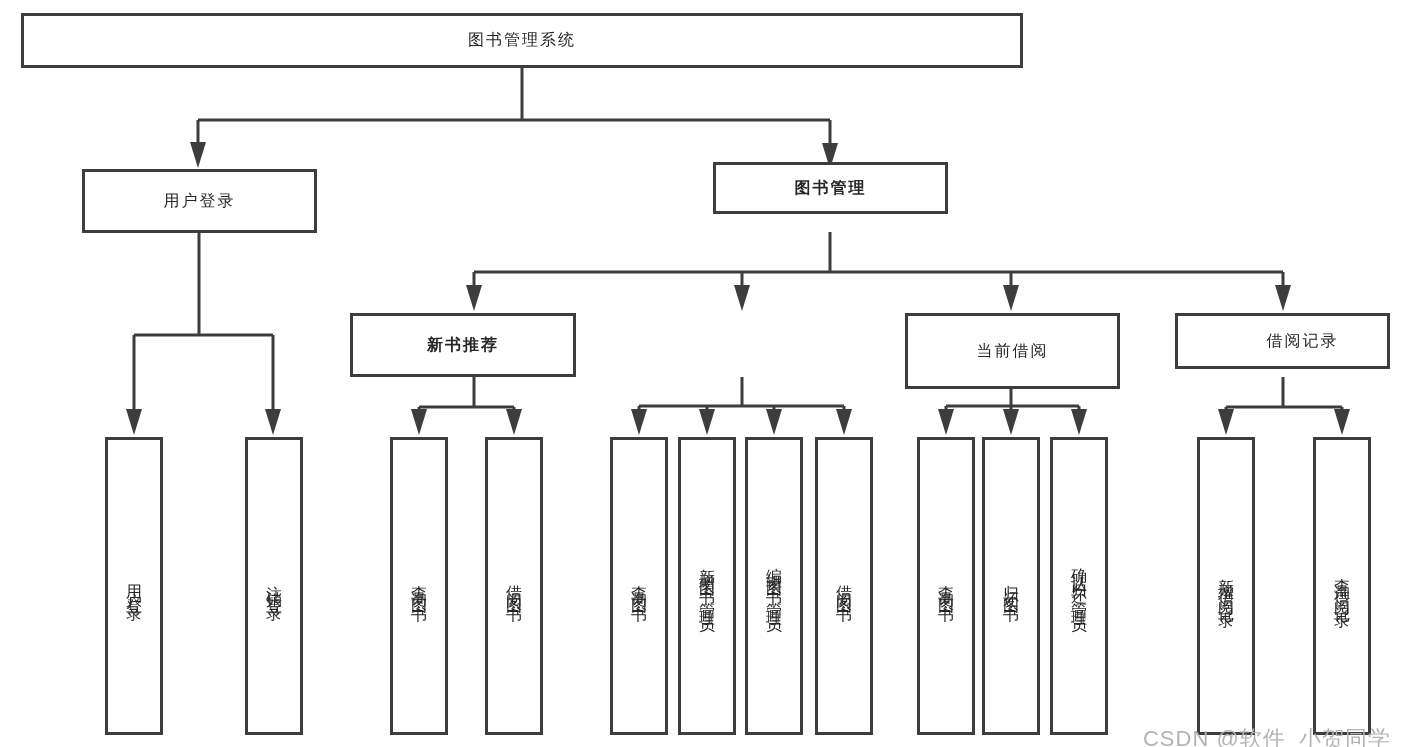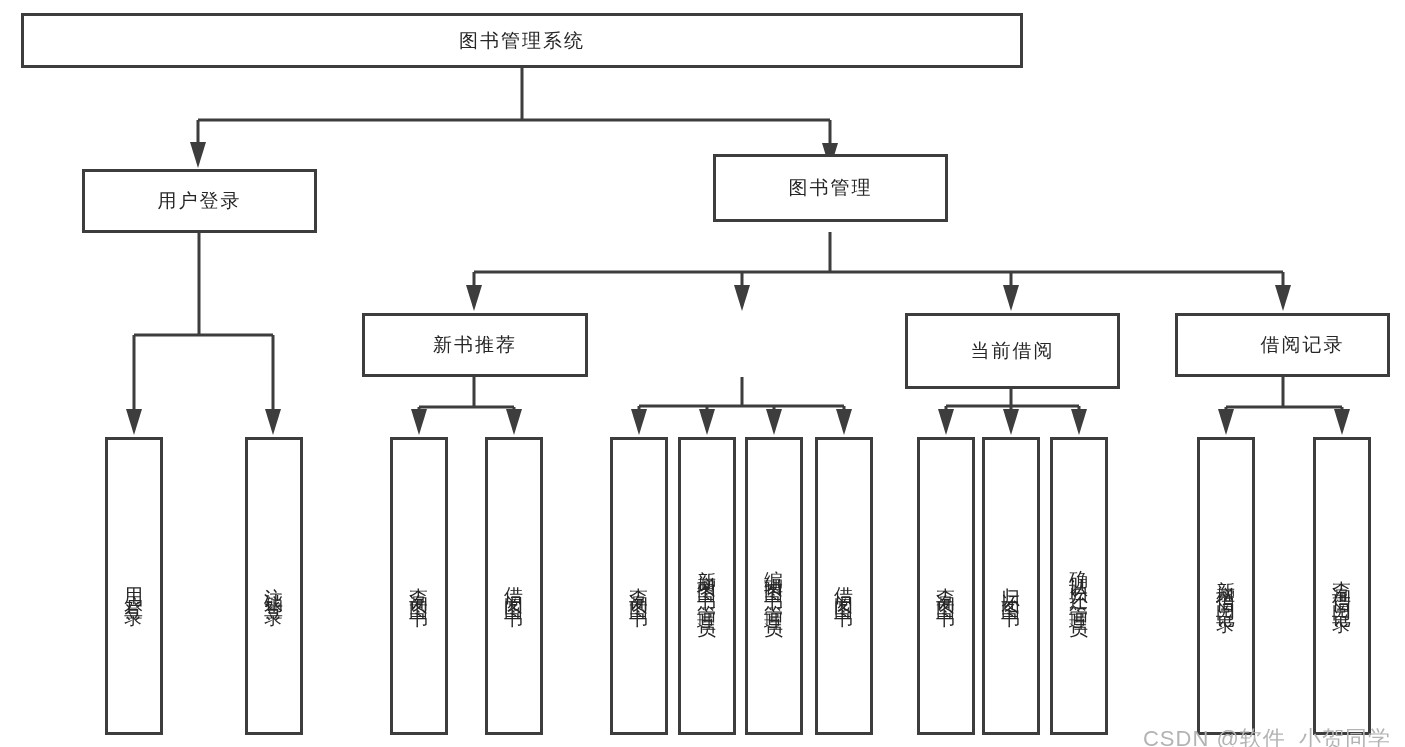--- a/index.html
+++ b/index.html
@@ -20,21 +20,21 @@
   }
   svg.connectors{position:absolute;left:0;top:0;z-index:1;}
   svg.connectors path{stroke:var(--line);stroke-width:3;fill:none;}
   svg.connectors polygon{fill:var(--line);stroke:none;}
   .node{
     position:absolute;z-index:2;
     box-sizing:border-box;
     border:3px solid var(--line);
     background:var(--background);
     display:flex;align-items:center;justify-content:center;
-    font-size:19px;letter-spacing:2px;
+    font-size:16px;letter-spacing:2px;
     color:var(--text);
     text-align:center;
   }
   .node.leaf{top:437px;width:58px;height:298px;}
   .node.leaf .vtext{
     writing-mode:vertical-rl;
     text-orientation:mixed;
     letter-spacing:7px;
     line-height:1;
     white-space:nowrap;
@@ -101,31 +101,31 @@
     </g>
   </svg>
 
   <div class="node" style="left:21px;top:13px;width:1002px;height:55px;">
     <span>图书管理系统</span>
   </div>
 
   <div class="node" style="left:82px;top:169px;width:235px;height:64px;">
     <span>用户登录</span>
   </div>
-  <div class="node" style="left:713px;top:154px;width:235px;height:68px;">
+  <div class="node" style="left:713px;top:162px;width:235px;height:52px;font-weight:bold;">
     <span>图书管理</span>
   </div>
 
-  <div class="node" style="left:362px;top:313px;width:226px;height:64px;">
+  <div class="node" style="left:350px;top:313px;width:226px;height:64px;font-weight:bold;">
     <span>新书推荐</span>
   </div>
   <div class="node" style="left:905px;top:313px;width:215px;height:76px;">
     <span>当前借阅</span>
   </div>
-  <div class="node" style="left:1175px;top:313px;width:215px;height:64px;padding-left:40px;">
+  <div class="node" style="left:1175px;top:313px;width:215px;height:56px;padding-left:40px;">
     <span>借阅记录</span>
   </div>
 
   <div class="node leaf" style="left:105px;">
     <span class="vtext">用户登录</span>
   </div>
   <div class="node leaf" style="left:245px;">
     <span class="vtext">注销登录</span>
   </div>
 

